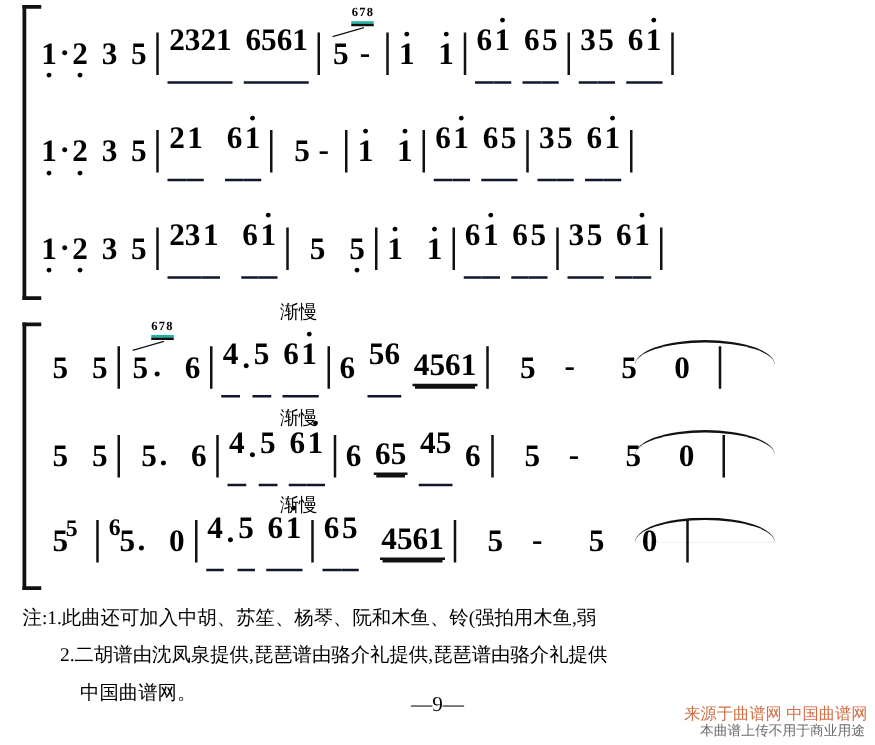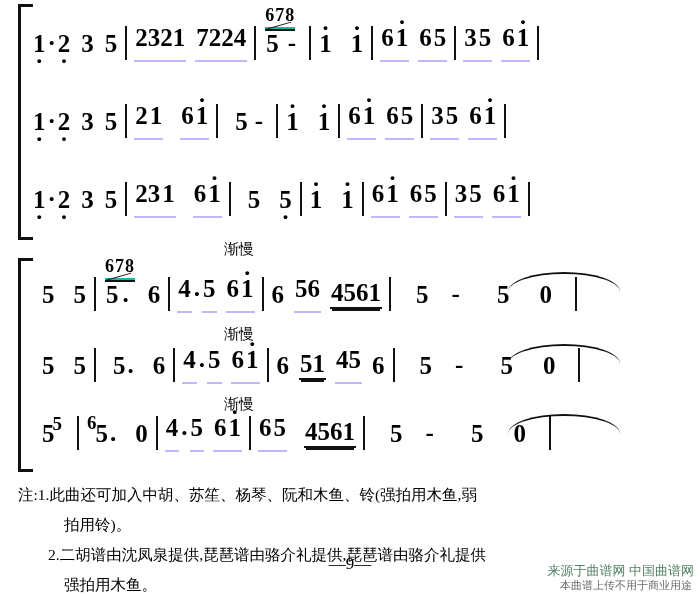--- a/index.html
+++ b/index.html
@@ -76,21 +76,21 @@
   }
   .dotbelow::after {
     content: "·";
     position: absolute;
     bottom: -17px;
     left: 50%;
     transform: translateX(-50%);
     font-size: 24px;
     line-height: 1;
   }
-  .u1 { border-bottom: 2px solid #c4b5fd; padding-bottom: 10px; text-align: center; }
+  .u1 { border-bottom: 2px solid #0f172a; padding-bottom: 20px; text-align: center; }
   .u2 { border-bottom: 2px solid #111; padding-bottom: 2px; box-shadow: 0 4px 0 -2px #111; }
   .augdot {
     font-size: 25px;
     font-weight: 700;
     margin: 0 1px;
   }
   .dash {
     font-size: 25px;
     font-weight: 700;
     margin: 0 6px;
@@ -104,22 +104,22 @@
   
   .tinygrp {
     position: relative;
     display: inline-block;
     margin: 0 2px;
     vertical-align: middle;
   }
   .tiny-notes {
     position: absolute;
     top: -26px;
-    left: 0;
-    font-size: 18px;
+    left: 16px;
+    font-size: 10px;
     font-weight: 700;
     letter-spacing: 1px;
     white-space: nowrap;
     border-bottom: 2px solid #14b8a6;
     padding-bottom: 1px;
   }
   .tiny-notes::after {
     content: "";
     position: absolute;
     left: 0; right: 0;
@@ -179,21 +179,21 @@
     font-size: 11px;
     color: #6b6b6b;
     text-align: center;
     line-height: 14px;
   }
   .wm {
     position: absolute;
     right: 6px;
     bottom: 16px;
     font-size: 13px;
-    color: #14532d;
+    color: #c2410c;
     opacity: .75;
     font-family: "Liberation Sans", sans-serif;
     text-align: right;
   }
 </style>
 </head>
 <body>
 
 <div class="page">
 
@@ -201,21 +201,21 @@
     <div class="brace" style="height:230px;"></div>
 
     <div class="stave">
       <span class="note dotbelow">1</span>
       <span class="midot">·</span>
       <span class="note dotbelow">2</span>
       <span class="note sp">3</span>
       <span class="note sp">5</span>
       <span class="barline"></span>
       <span class="note u1">2321</span>
-      <span class="note u1 sp">7224</span>
+      <span class="note u1 sp">6561</span>
       <span class="barline"></span>
       <span class="tinygrp">
         <span class="tiny-notes">678</span>
         <span class="tiny-slant"></span>
         <span class="note">5</span>
       </span>
       <span class="dash">-</span>
       <span class="barline"></span>
       <span class="note dotabove">1</span>
       <span class="note dotabove sp2">1</span>
@@ -335,21 +335,21 @@
       <span class="augdot">.</span>
       <span class="note sp2">6</span>
       <span class="barline"></span>
       <span class="note u1">4</span>
       <span class="midot">·</span>
       <span class="note u1">5</span>
       <span class="note u1 sp">6</span>
       <span class="note u1 dotabove">1</span>
       <span class="barline"></span>
       <span class="note">6</span>
-      <span class="note u2 sp">51</span>
+      <span class="note u2 sp">65</span>
       <span class="note u1 sp">45</span>
       <span class="note sp">6</span>
       <span class="barline"></span>
       <span class="note sp2">5</span>
       <span class="dash" style="margin-left:22px;">-</span>
       <span class="note sp2" style="margin-left:30px;">5</span>
       <span class="note sp2" style="margin-left:28px;">0</span>
       <span class="barline" style="margin-left:22px;"></span>
     </div>
 
@@ -385,27 +385,24 @@
   <div class="tie" style="left:508px; top:414px; width:112px;"></div>
 
   <div class="tempo" style="left:224px; top:325px;">渐慢</div>
   <div class="tempo" style="left:224px; top:395px;">渐慢</div>
 
   <div class="notes">
     <div class="line">
       <span>注:</span><span>1.</span><span>此曲还可加入中胡、苏笙、杨琴、阮和木鱼、铃(强拍用木鱼,弱</span>
     </div>
     <div class="line">
-      <span class="indent2"></span><span>拍用铃)。</span>
+      <span class="indent"></span><span>2.</span><span>二胡谱由沈凤泉提供,琵琶谱由骆介礼提供,琵琶谱由骆介礼提供</span>
     </div>
     <div class="line">
-      <span class="indent"></span><span>2.</span><span>二胡谱由沈凤泉提供,琵琶谱由骆介礼提供,琵琶谱由骆介礼提供</span>
-    </div>
-    <div class="line">
-      <span class="indent2"></span><span>强拍用木鱼。</span>
+      <span class="indent2"></span><span>中国曲谱网。</span>
     </div>
   </div>
 
   <div class="pagenum">—9—</div>
   <div class="credit">本曲谱上传不用于商业用途</div>
   <div class="wm">来源于曲谱网 中国曲谱网</div>
 
 </div>
 
 </body></html>

